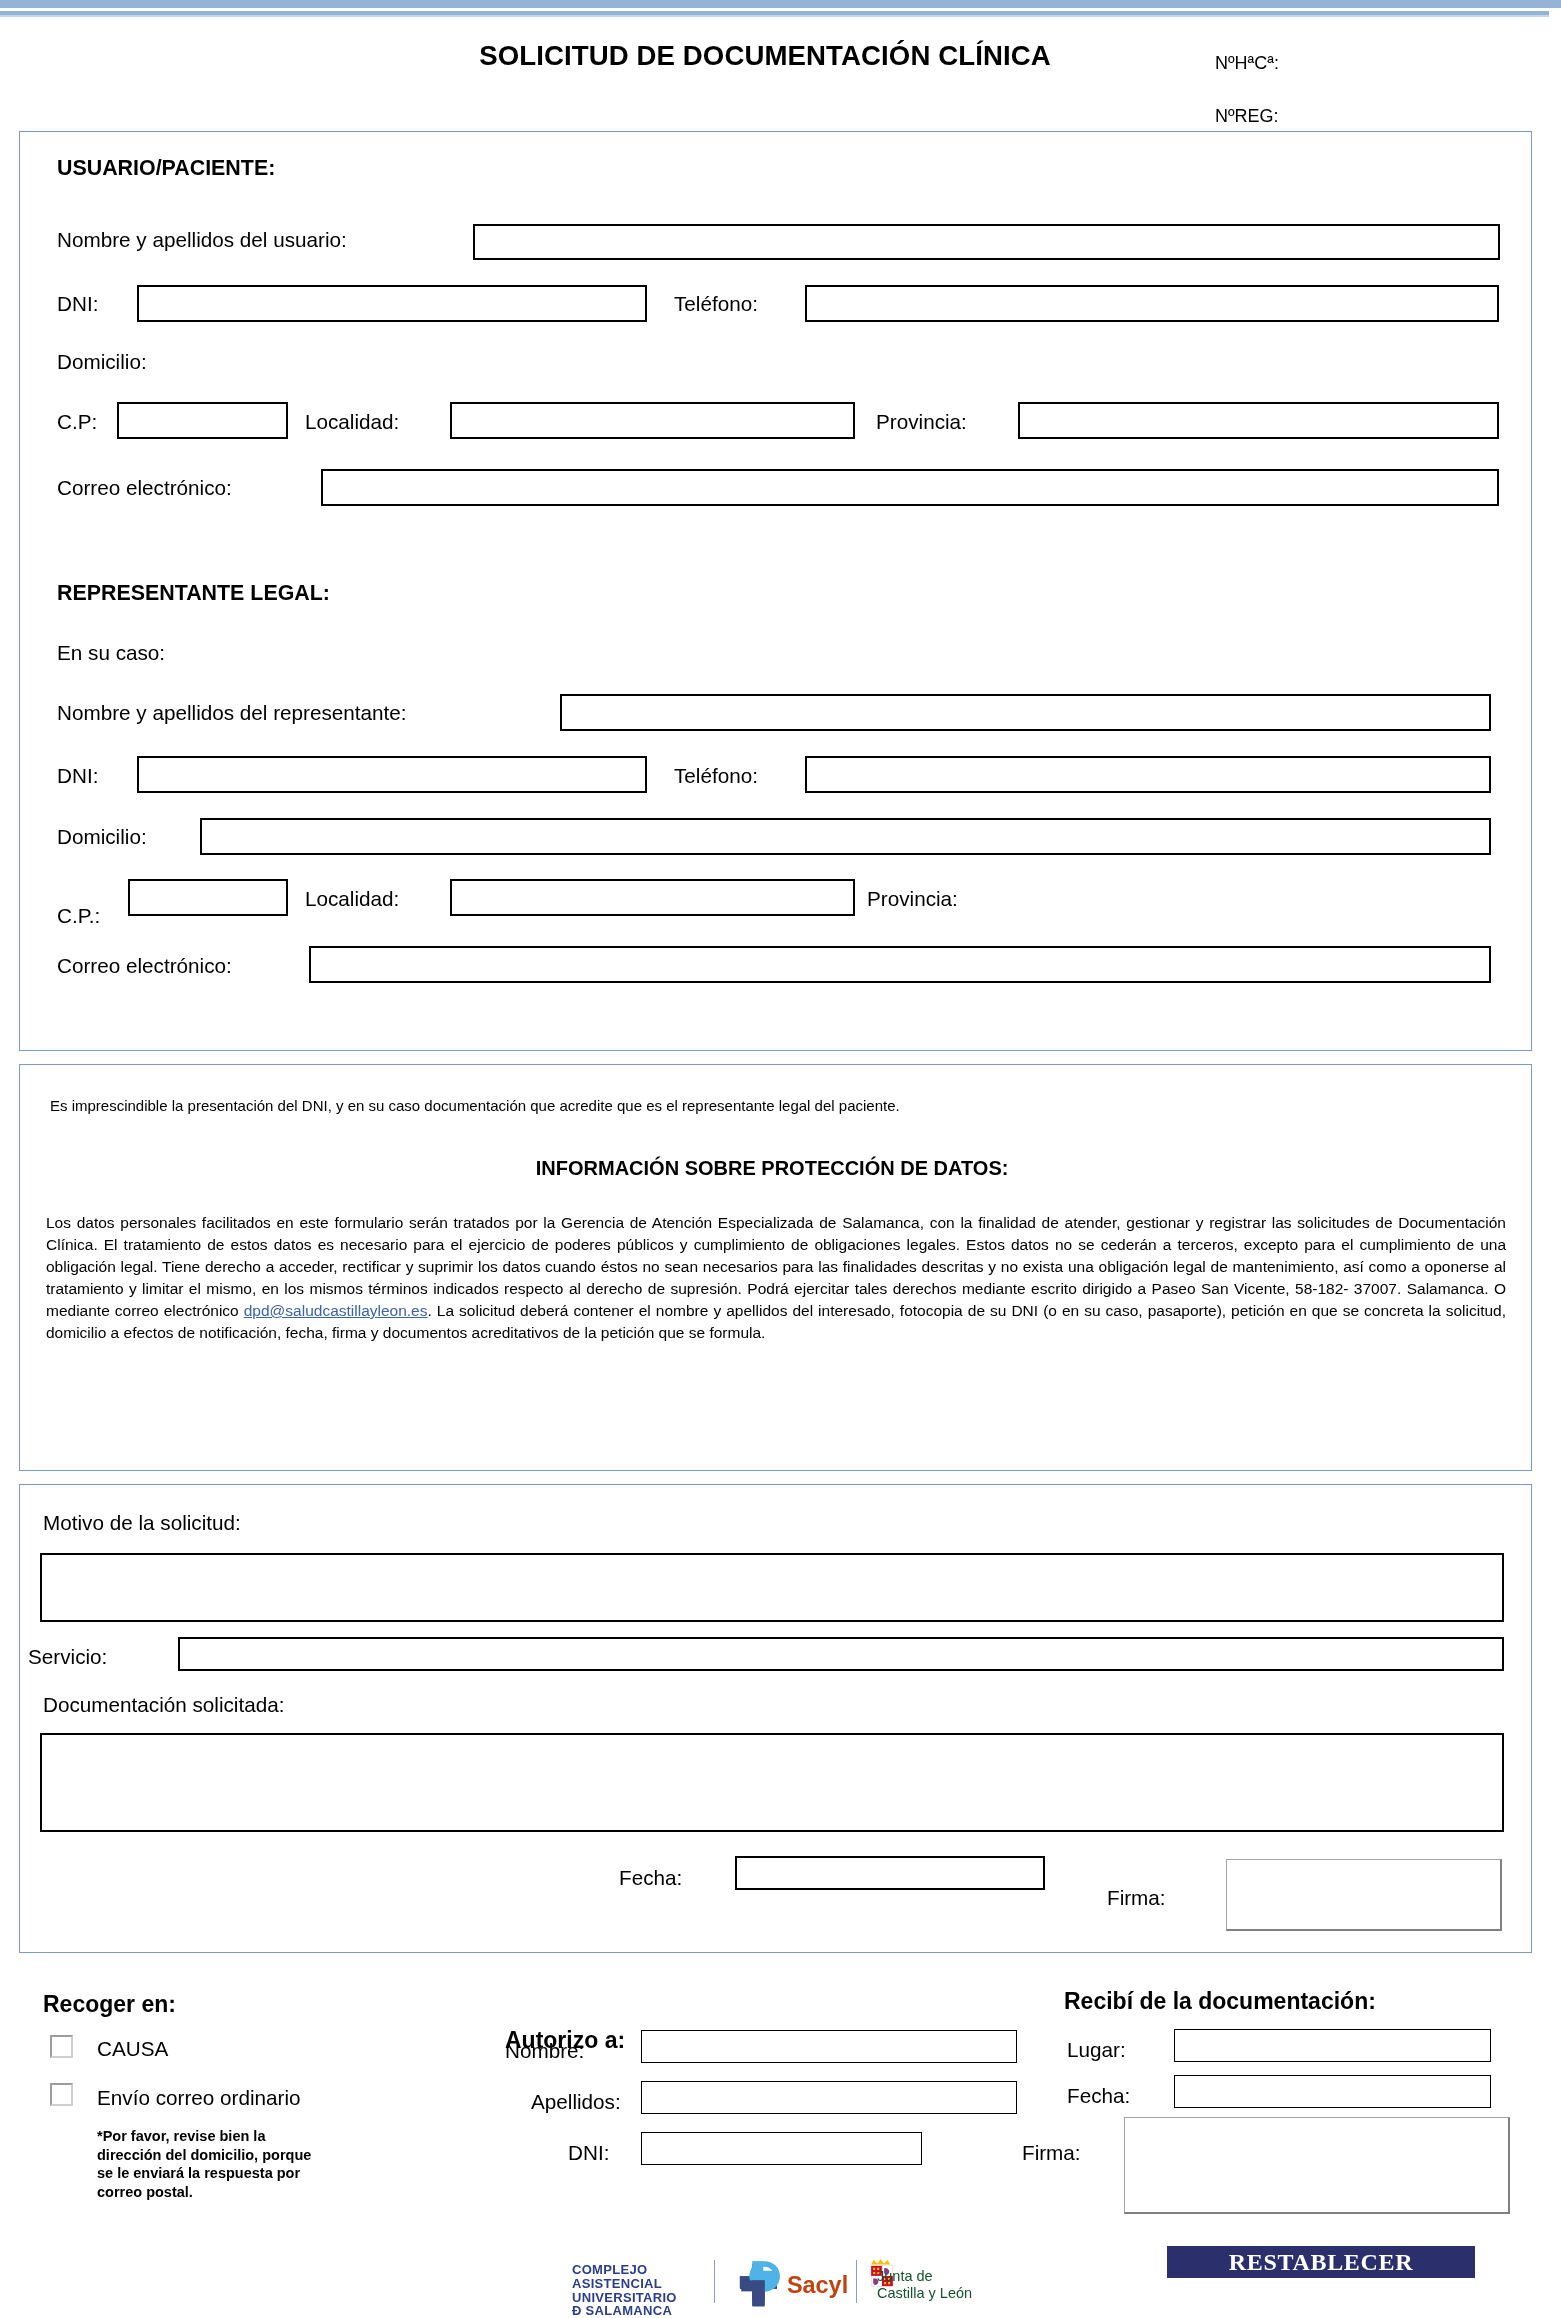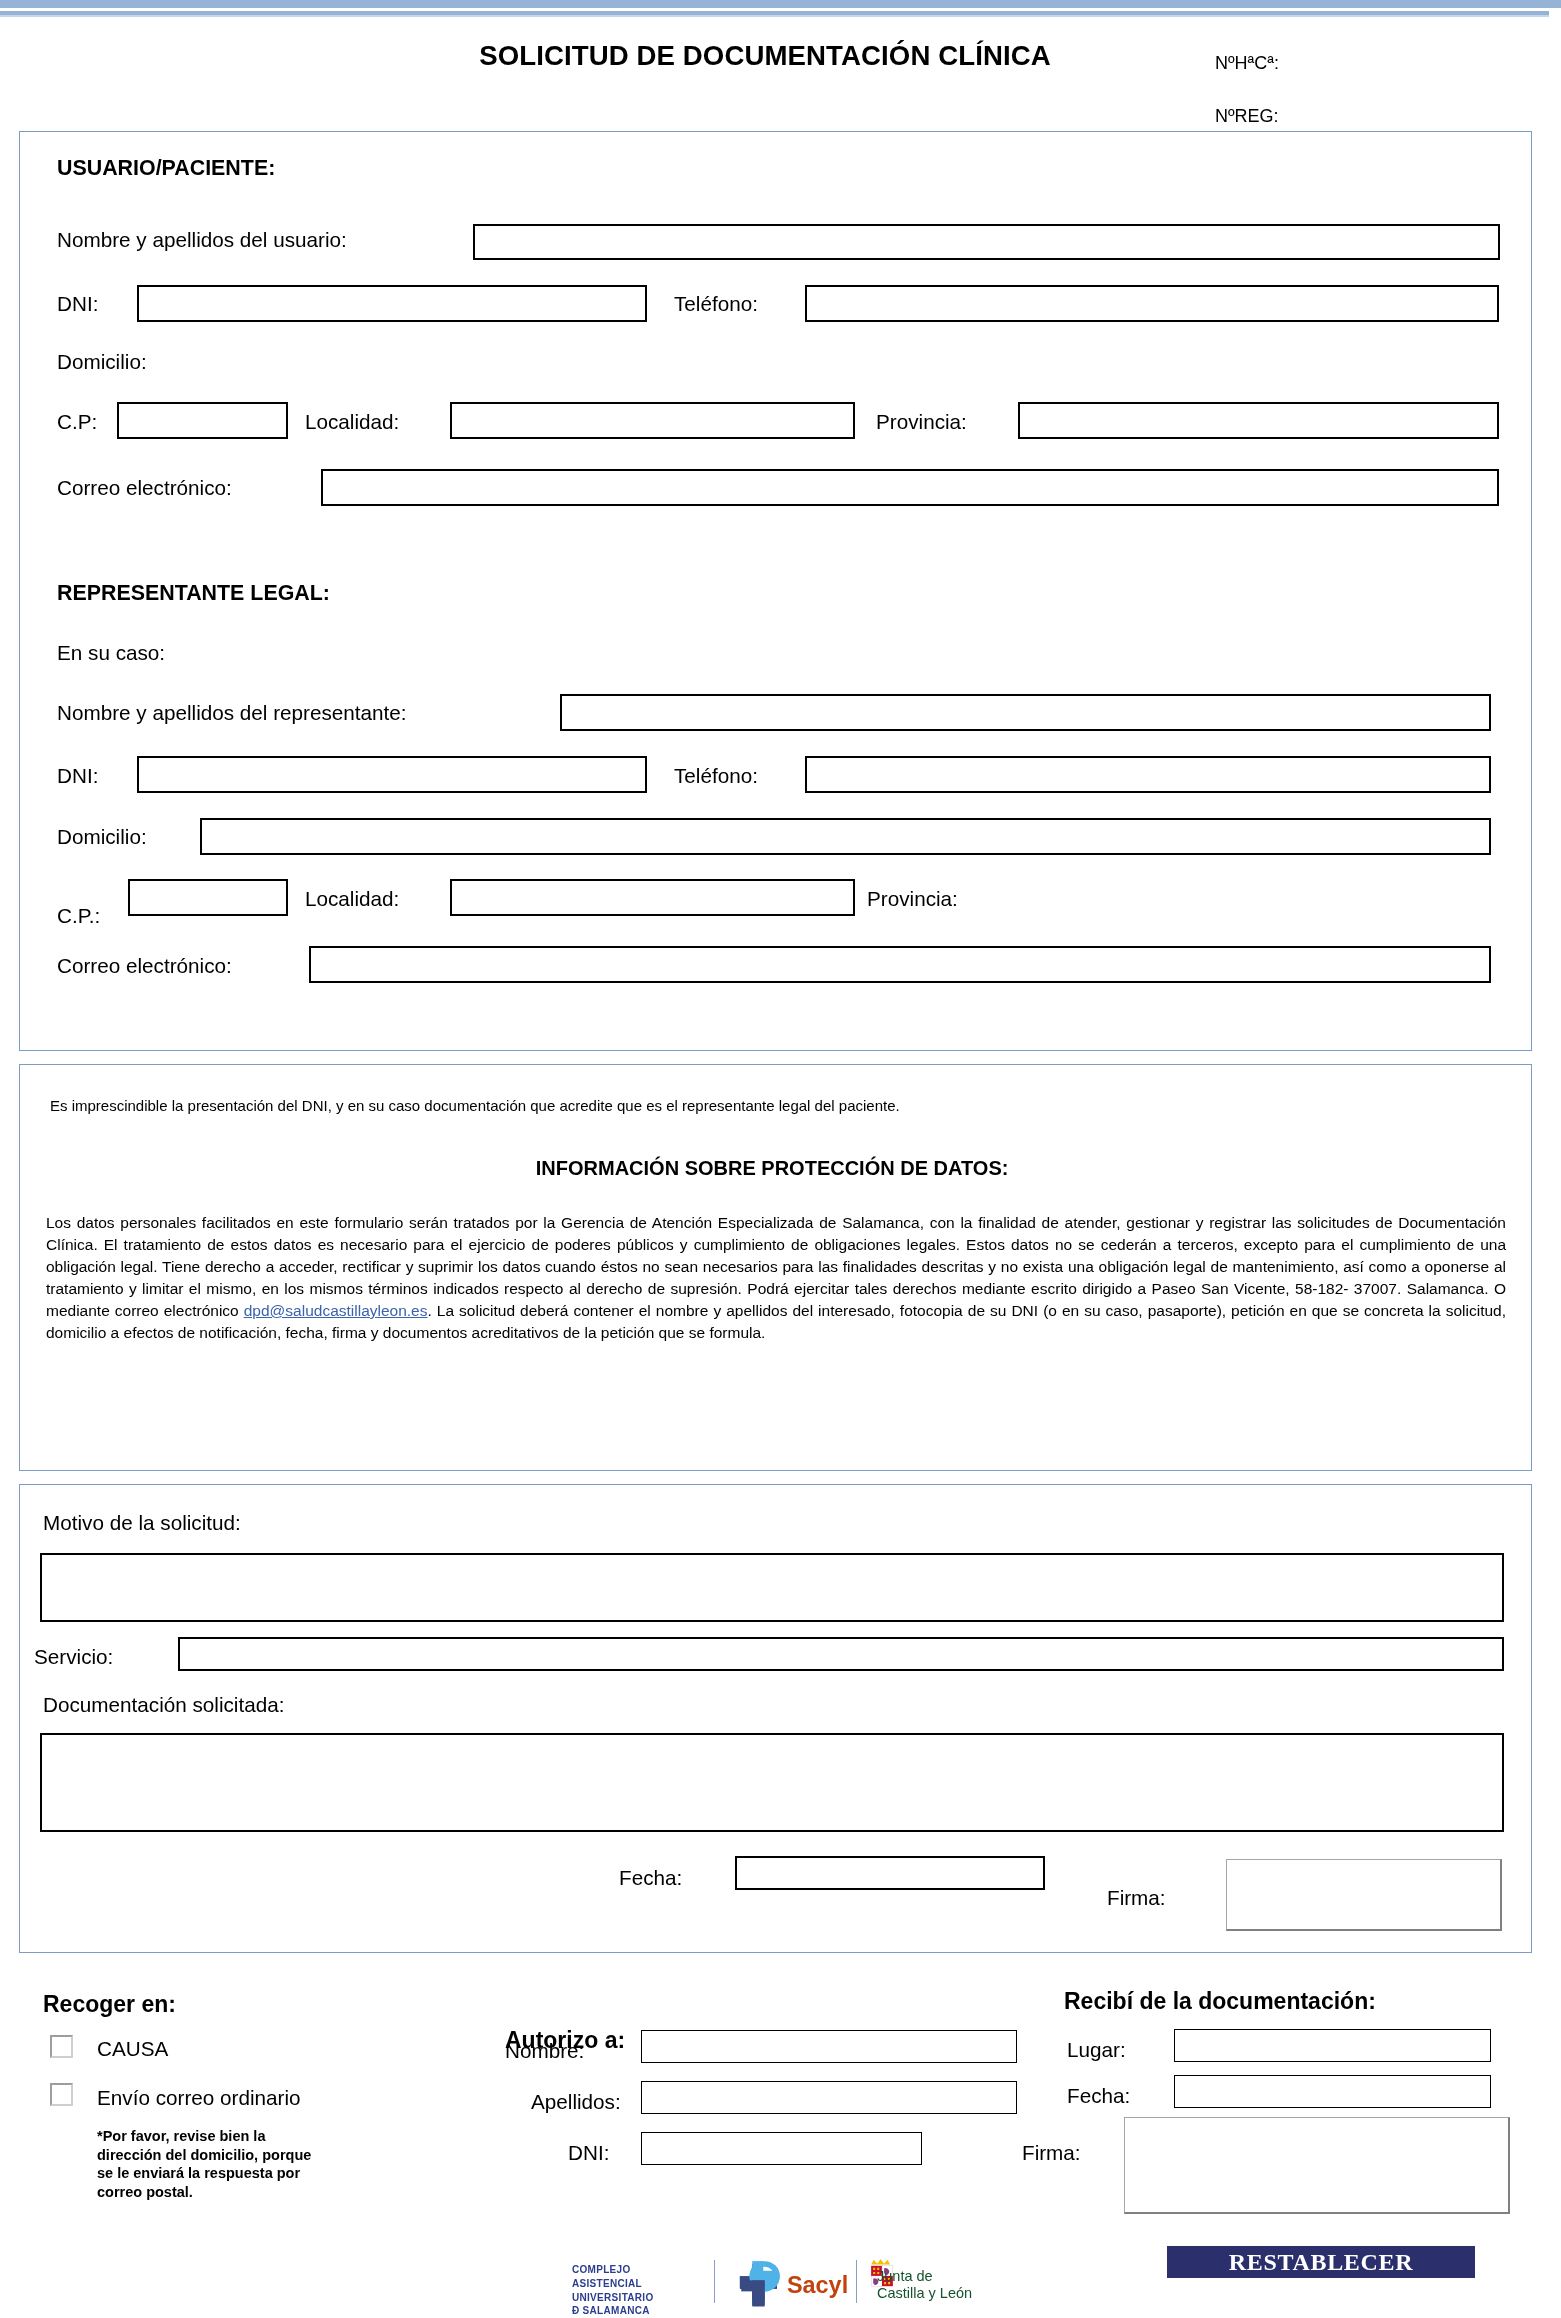--- a/index.html
+++ b/index.html
@@ -152,21 +152,21 @@
     line-height: 18.6px;
     width: 228px;
     margin-top: 8px;
   }
 
   
   .footer { position: absolute; left: 0; top: 2249px; width: 1562px; height: 70px; }
 
   .logo-cau {
     position: absolute; left: 572px; top: 2263px;
-    font-size: 10px; font-weight: bold; line-height: 13.8px;
+    font-size: 13px; font-weight: bold; line-height: 13.8px;
     color: #2b3d8f; letter-spacing: 0.3px;
   }
   .logo-divider {
     position: absolute; width: 1.4px; height: 43px; background: #8d9cc9; top: 2260px;
   }
   .sacyl-word {
     position: absolute; left: 787px; top: 2272px;
     font-size: 23.4px; font-weight: bold; color: #c2410c;
   }
   .jcyl-word {
@@ -256,21 +256,21 @@
 
 <div class="privacy-title" style="left:27.6px; top:1157px;">INFORMACIÓN SOBRE PROTECCIÓN DE DATOS:</div>
 
 <div class="privacy-body" style="left:46px; top:1212px; width:1460px;"><span>Los datos personales facilitados en este formulario serán tratados por la Gerencia de Atención Especializada de Salamanca, con la finalidad de atender, gestionar y registrar las solicitudes de Documentación Clínica. El tratamiento de estos datos es necesario para el ejercicio de poderes públicos y cumplimiento de obligaciones legales. Estos datos no se cederán a terceros, excepto para el cumplimiento de una obligación legal. Tiene derecho a acceder, rectificar y suprimir los datos cuando éstos no sean necesarios para las finalidades descritas y no exista una obligación legal de mantenimiento, así como a oponerse al tratamiento y limitar el mismo, en los mismos términos indicados respecto al derecho de supresión. Podrá ejercitar tales derechos mediante escrito dirigido a Paseo San Vicente, 58-182- 37007. Salamanca. O mediante correo electrónico </span><span class="mail">dpd@saludcastillayleon.es</span><span>. La solicitud deberá contener el nombre y apellidos del interesado, fotocopia de su DNI (o en su caso, pasaporte), petición en que se concreta la solicitud, domicilio a efectos de notificación, fecha, firma y documentos acreditativos de la petición que se formula.</span></div>
 
 <div class="panel" style="left:19.3px; top:1484px; width:1513px; height:469px;"></div>
 
 <div class="lbl" style="left:43px; top:1513px;">Motivo de la solicitud:</div>
 <textarea class="fld" style="left: 40px; top: 1553px; width: 1464px; height: 69px; resize: none;"></textarea>
 
-<div class="lbl" style="left:34px; top:1647px;">Servicio:</div>
+<div class="lbl" style="left:28px; top:1647px;">Servicio:</div>
 <input class="fld" style="left: 178px; top: 1637px; width: 1326px; height: 34px;" value="">
 
 <div class="lbl" style="left:43px; top:1695px;">Documentación solicitada:</div>
 <textarea class="fld" style="left: 40px; top: 1733px; width: 1464px; height: 99px; resize: none;"></textarea>
 
 <div class="lbl" style="left:619px; top:1868px;">Fecha:</div>
 <input class="fld" style="left: 735px; top: 1856px; width: 310px; height: 34px;" value="">
 <div class="lbl" style="left:1107px; top:1888px;">Firma:</div>
 <div class="sig" style="left:1226px; top:1859px; width:276px; height:72px;"></div>
 

